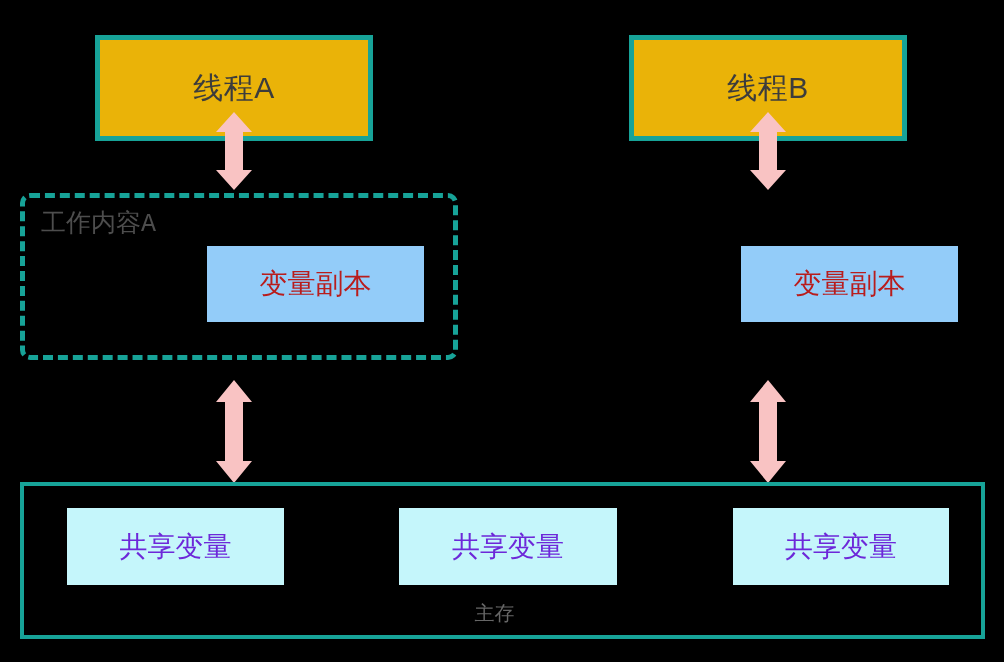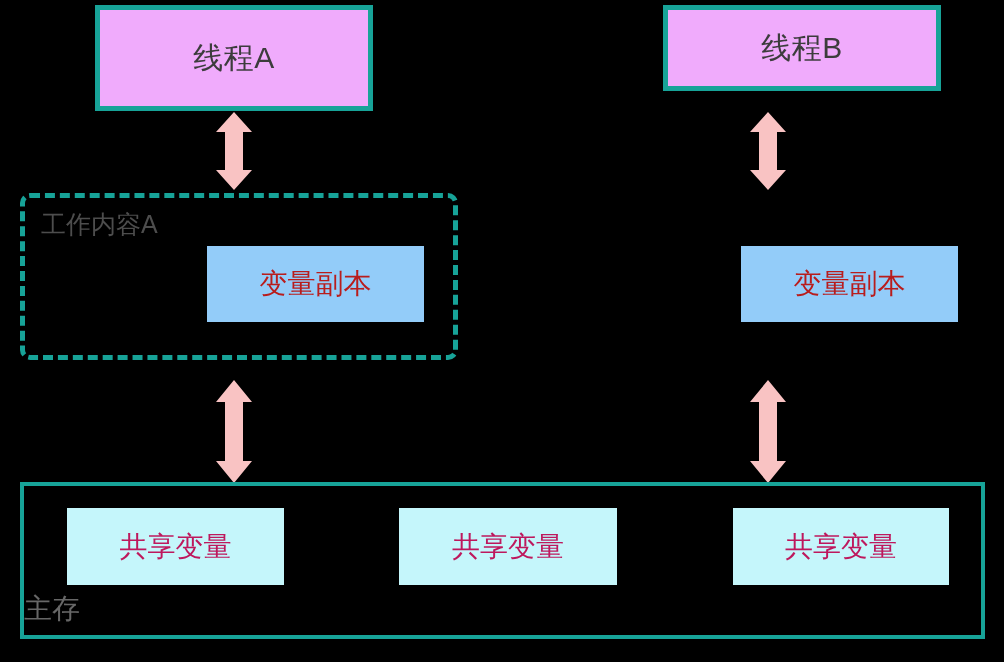--- a/index.html
+++ b/index.html
@@ -14,25 +14,26 @@
     height: 662px;
     background: #000000;
     overflow: hidden;
     font-family: "Liberation Sans", "DejaVu Sans", sans-serif;
   }
 
   
   .thread-box {
     position: absolute;
     box-sizing: border-box;
-    background: #f0abfc;
+    background: #eab308;
     border: 5px solid #17a398;
     display: flex;
     align-items: center;
     justify-content: center;
+    margin-top: 30px;
   }
   .thread-box .label {
     color: #3c3c3c;
     font-size: 30px;
     line-height: 1;
     letter-spacing: 0.5px;
   }
 
   
   .work-box {
@@ -43,20 +44,21 @@
     border-radius: 10px;
   }
   .work-box .work-label {
     position: absolute;
     top: 14px;
     left: 16px;
     color: #4d4d4d;
     font-size: 25px;
     line-height: 1;
     white-space: nowrap;
+    font-family: Liberation Mono, monospace;
   }
 
   
   .var-copy {
     position: absolute;
     box-sizing: border-box;
     background: #93ccf9;
     display: flex;
     align-items: center;
     justify-content: center;
@@ -72,57 +74,57 @@
     position: absolute;
     box-sizing: border-box;
     background: transparent;
     border: 4px solid #17a398;
   }
   .main-memory .mm-label {
     position: absolute;
     left: 0;
     right: 16px;
     bottom: 12px;
-    text-align: left;
+    text-align: center;
     color: #676767;
-    font-size: 28px;
+    font-size: 20px;
     line-height: 1;
   }
 
   
   .shared-var {
     position: absolute;
     box-sizing: border-box;
     background: #c5f6fb;
     display: flex;
     align-items: center;
     justify-content: center;
   }
   .shared-var .label {
-    color: #be185d;
+    color: #6d28d9;
     font-size: 28px;
     line-height: 1;
   }
 
   
   .arrow2 {
     position: absolute;
   }
   .arrow2 svg { display: block; }
 </style>
 </head>
 <body>
 
 <div id="stage">
 
   <div class="thread-box" style="left:95px; top:5px; width:278px; height:106px;">
     <span class="label">线程A</span>
   </div>
 
-  <div class="thread-box" style="left:663px; top:5px; width:278px; height:86px;">
+  <div class="thread-box" style="left:629px; top:5px; width:278px; height:106px;">
     <span class="label">线程B</span>
   </div>
 
   <div class="arrow2" style="left:216px; top:112px;">
     <svg width="36" height="78" viewBox="0 0 36 78">
       <polygon points="18,0 36,20 27,20 27,58 36,58 18,78 0,58 9,58 9,20 0,20" fill="#f9c3c3"></polygon>
     </svg>
   </div>
 
   <div class="arrow2" style="left:750px; top:112px;">

